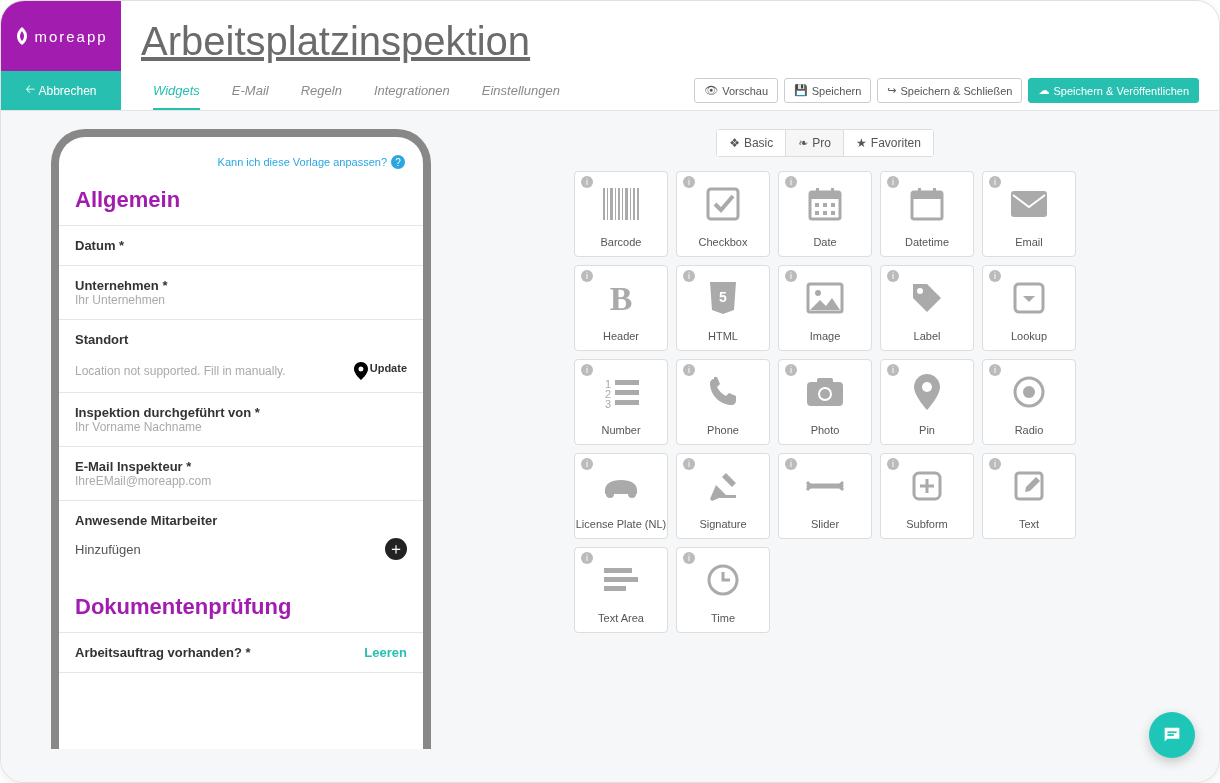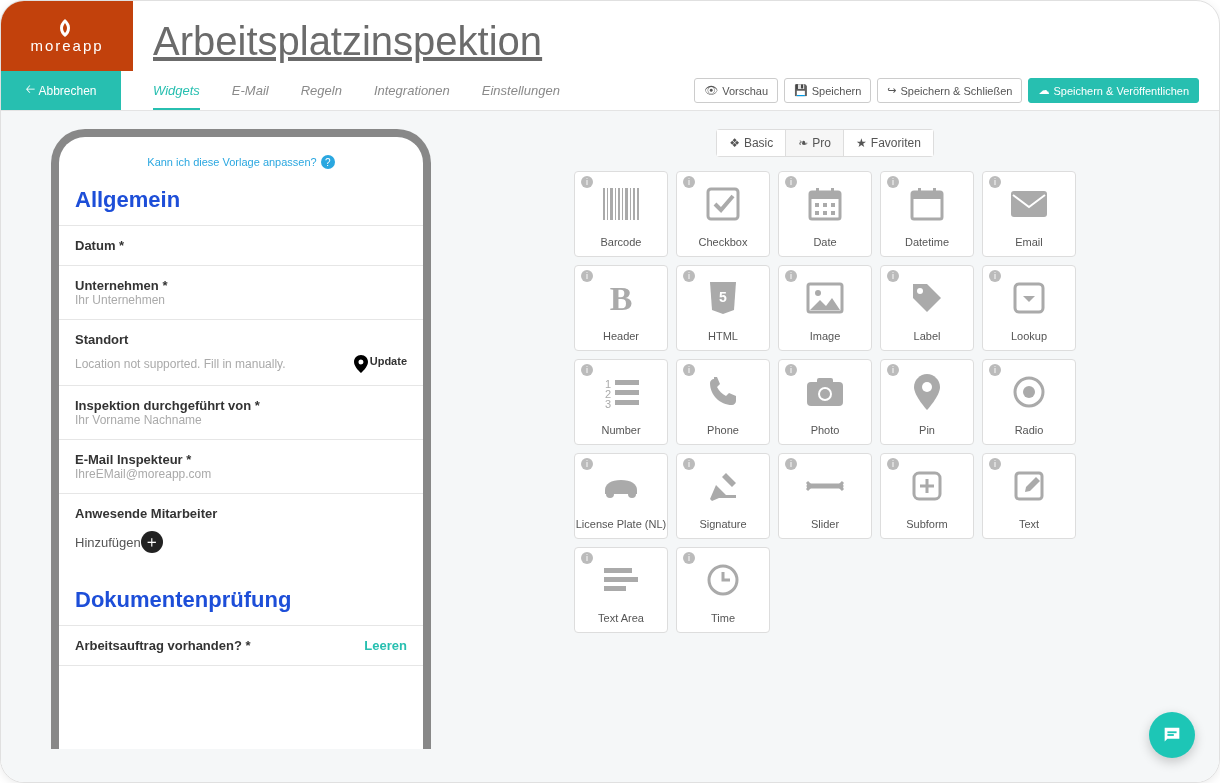--- a/index.html
+++ b/index.html
@@ -1,44 +1,44 @@
 <!DOCTYPE html>
 <html><head>
 <meta charset="utf-8">
 <style>
 * { box-sizing: border-box; margin: 0; padding: 0; }
 body { font-family: -apple-system, "Helvetica Neue", Arial, sans-serif; background: #fff; color: #333; }
 .window { width: 1220px; height: 783px; border: 1px solid #e0e0e0; border-radius: 24px; overflow: hidden; position: relative; box-shadow: 0 2px 8px rgba(0,0,0,0.08); background:#fff; }
 .topbar { display: flex; height: 70px; }
-.logo-block { width: 132px; background: #c2410c; display: flex; align-items: center; justify-content: center; color: #fff; font-size: 15px; letter-spacing: 2px; font-weight: 300; flex-direction: column; }
+.logo-block { width: 120px; background: #a21caf; display: flex; align-items: center; justify-content: center; color: #fff; font-size: 15px; letter-spacing: 2px; font-weight: 300; }
 .logo-block svg { margin-right: 4px; }
 .title-block { flex: 1; padding: 18px 20px 0; }
 .page-title { font-size: 40px; font-weight: 300; color: #6b6b6b; text-decoration: underline; }
 .sub-bar { display: flex; height: 40px; border-bottom: 1px solid #e4e4e4; }
 .cancel-block { width: 120px; background: #27bfb0; color: #fff; display: flex; align-items: center; justify-content: center; font-size: 12px; cursor: pointer; }
 .tabs { display: flex; align-items: flex-end; padding-left: 32px; flex: 1; gap: 32px; font-style: italic; }
 .tab { font-size: 13px; color: #8a8a8a; padding-bottom: 10px; cursor: pointer; border-bottom: 2px solid transparent; }
 .tab.active { color: #27bfb0; border-bottom-color: #27bfb0; }
 .actions { display: flex; align-items: center; gap: 6px; padding-right: 20px; }
 .btn { font-size: 11px; padding: 5px 9px; border: 1px solid #ccc; border-radius: 3px; background: #fff; color: #555; cursor: pointer; display: inline-flex; align-items: center; gap: 4px; }
 .btn-primary { background: #27bfb0; border-color: #27bfb0; color: #fff; }
 .main { display: flex; height: calc(100% - 110px); background: #f5f7f8; }
 .preview-col { width: 430px; padding: 18px 0 0 50px; overflow: hidden; }
 .device { border: 8px solid #888; border-bottom: none; border-radius: 34px 34px 0 0; background: #fff; height: 620px; overflow: hidden; position: relative; }
 .device-inner { padding: 12px 0 0; height: 100%; overflow: hidden; }
-.help-link { text-align: center; font-size: 11px; color: #2aa7e0; padding: 6px 18px 10px; }
+.help-link { text-align: right; font-size: 11px; color: #2aa7e0; padding: 6px 18px 10px; }
 .help-link .q { display:inline-flex; align-items:center; justify-content:center; width:14px; height:14px; border-radius:50%; background:#2aa7e0; color:#fff; font-size:10px; margin-left:4px;}
-.section-title { font-size: 22px; font-weight: 700; color: #1d4ed8; padding: 8px 16px 12px; }
+.section-title { font-size: 22px; font-weight: 700; color: #a21caf; padding: 8px 16px 12px; }
 .form-field { border-top: 1px solid #e6e6e6; padding: 12px 16px; }
 .form-field:last-child { border-bottom: 1px solid #e6e6e6; }
 .field-label { font-size: 13px; font-weight: 700; color: #333; }
 .field-placeholder { font-size: 12px; color: #aaa; }
-.location-row { display:flex; align-items:center; justify-content:space-between; margin-top:8px;}
+.location-row { display:flex; align-items:center; justify-content:space-between; margin-top:15px;}
 .update-badge { font-size:11px; font-weight:700; color:#333; display:flex; gap:2px;}
-.add-row { display:flex; align-items:center; justify-content:flex-start; margin-top:10px; padding: 0 0 4px;}
+.add-row { display:flex; align-items:center; justify-content:space-between; margin-top:10px; padding: 0 0 4px;}
 .add-btn { width:22px; height:22px; border-radius:50%; background:#222; color:#fff; display:flex; align-items:center; justify-content:center; font-size:16px; }
 .clear-link { font-size:13px; color:#27bfb0; font-weight:600; float:right;}
 .widgets-col { flex: 1; padding: 18px 20px; overflow:auto;}
 .pill-tabs { display:flex; justify-content:center; margin-bottom:14px;}
 .pill-group { display:flex; border-radius:4px; overflow:hidden;}
 .pill { font-size:12px; padding:6px 12px; border:1px solid #ddd; background:#fff; color:#555; cursor:pointer; display:flex; align-items:center; gap:4px;}
 .pill.active { background:#f6f6f6;}
 .pill + .pill { border-left:none;}
 .widget-grid { display:grid; grid-template-columns: repeat(5, 94px); gap:8px; justify-content:center;}
 .widget-card { border:1px solid #ddd; border-radius:4px; background:#fff; height:86px; position:relative; display:flex; flex-direction:column; align-items:center; justify-content:flex-end; padding-bottom:8px; cursor:grab;}

